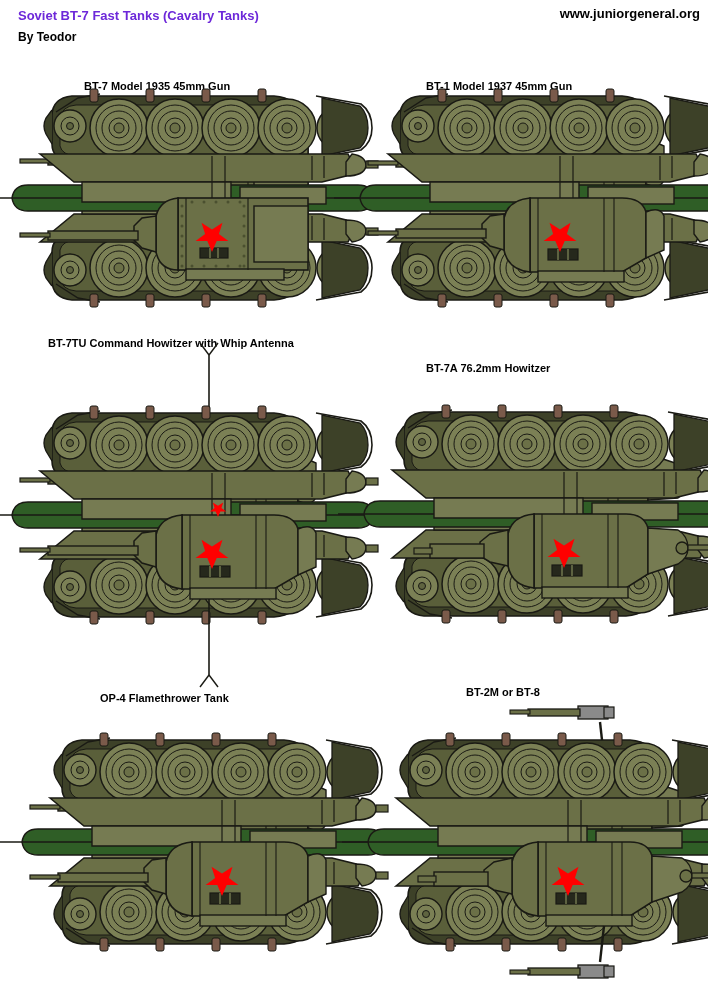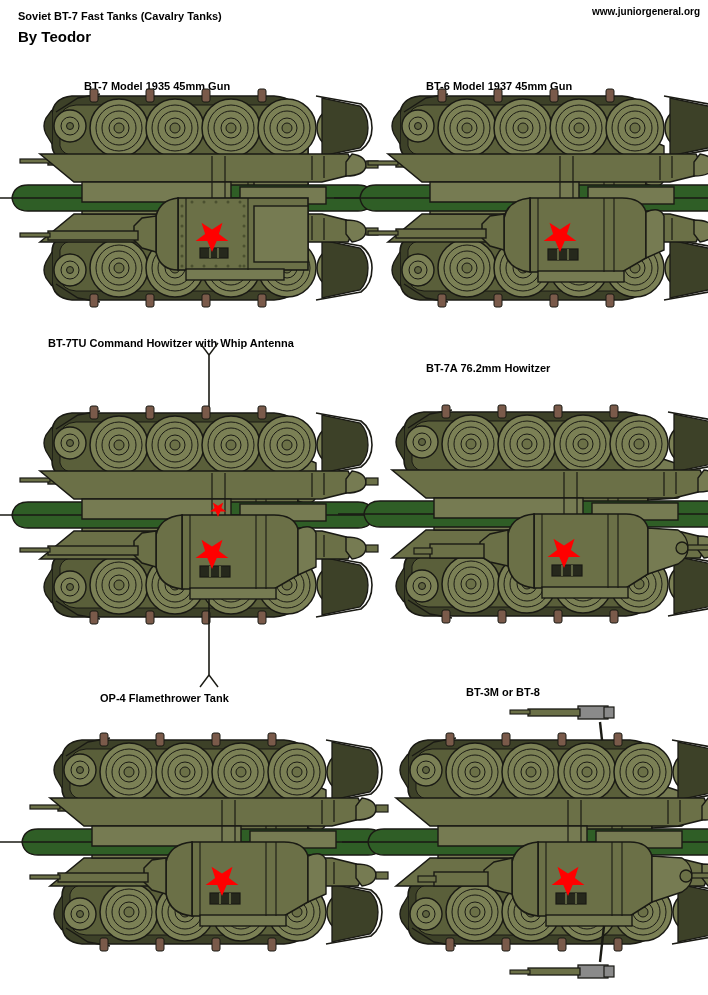--- a/index.html
+++ b/index.html
@@ -3,51 +3,51 @@
 <meta charset="utf-8">
 <style>
   html,body{margin:0;padding:0;background:#ffffff;}
   body{
     width:708px;height:995px;position:relative;overflow:hidden;
     font-family:"Liberation Sans","DejaVu Sans",sans-serif;
     background:#ffffff;
   }
   .hdr-title{
     position:absolute;left:18px;top:6px;
-    font-size:11px;font-weight:bold;color:#000000;line-height:20px;
+    font-size:13px;font-weight:bold;color:#6d28d9;line-height:20px;
     white-space:pre;
   }
   .hdr-line2{
     position:absolute;left:18px;top:27px;
-    font-size:15px;font-weight:bold;color:#000;line-height:20px;
+    font-size:12px;font-weight:bold;color:#000;line-height:20px;
   }
   .hdr-url{
     position:absolute;right:8px;top:6px;
-    font-size:10px;font-weight:bold;color:#000;
+    font-size:13px;font-weight:bold;color:#000;
   }
   .caption{
     position:absolute;font-size:11px;font-weight:bold;color:#000;
     white-space:nowrap;
   }
   .unit{position:absolute;}
   svg{display:block;overflow:visible;}
 </style>
 </head>
 <body>
 
 <div class="hdr-title">Soviet BT-7 Fast Tanks (Cavalry Tanks)</div>
 <div class="hdr-line2">By Teodor</div>
 <div class="hdr-url">www.juniorgeneral.org</div>
 
 <div class="caption" style="left:84px;  top:80px;">BT-7 Model 1935  45mm Gun</div>
-<div class="caption" style="left:426px; top:80px;">BT-6 Model 1937 45mm Gun</div>
+<div class="caption" style="left:426px; top:80px;">BT-1 Model 1937 45mm Gun</div>
 <div class="caption" style="left:48px;  top:337px;">BT-7TU Command Howitzer with Whip Antenna</div>
 <div class="caption" style="left:426px; top:362px;text-align:right;">BT-7A  76.2mm Howitzer</div>
 <div class="caption" style="left:100px; top:692px;">OP-4  Flamethrower Tank</div>
-<div class="caption" style="left:466px; top:686px;">BT-3M or BT-8</div>
+<div class="caption" style="left:466px; top:686px;">BT-2M or BT-8</div>
 
 <svg width="0" height="0" style="position:absolute" aria-hidden="true">
 <defs>
 
 <g id="runninggear">
 
   <path d="M 36 62 L 36 90 Q 36 108 56 110 L 258 110 Q 282 108 284 90 L 284 62 Q 282 44 258 44 L 56 44 Q 36 46 36 62 Z" fill="#3d4128" stroke="#1a1a14" stroke-width="1.6"></path>
 
   <path d="M 44 60 L 44 88 Q 46 100 60 101 L 256 101 Q 272 100 274 88 L 274 60 Q 272 50 256 50 L 60 50 Q 46 51 44 60 Z" fill="#5a5f3a" stroke="#1a1a14" stroke-width="1"></path>
 

